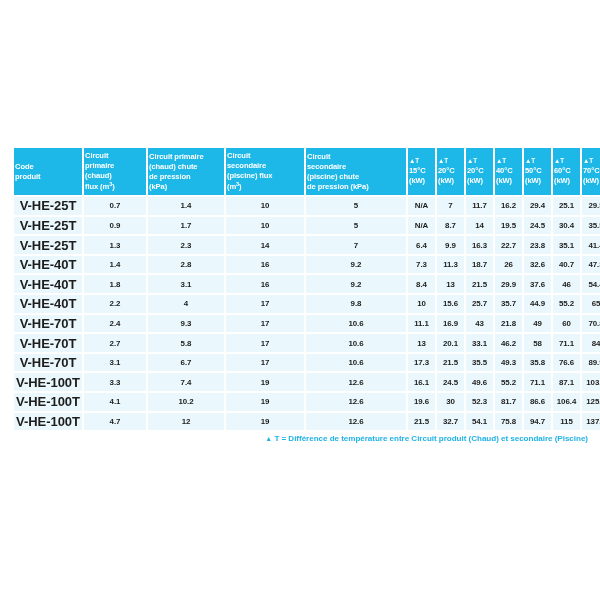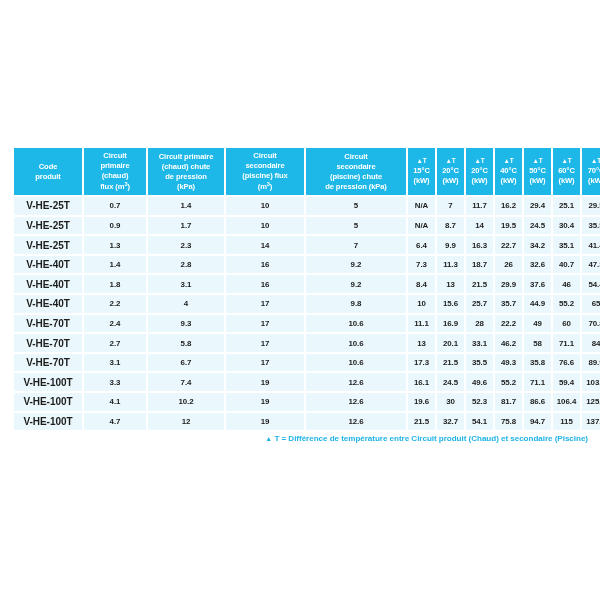--- a/index.html
+++ b/index.html
@@ -28,21 +28,21 @@
     table-layout: fixed;
     background: #ffffff;
   }
 
   table.spec th {
     background: #1db8e8;
     color: #ffffff;
     font-size: 7.6px;
     font-weight: bold;
     line-height: 1.32;
-    text-align: center;
+    text-align: left;
     vertical-align: middle;
     padding: 3px 1px;
     height: 46px;
     box-sizing: border-box;
     letter-spacing: -0.1px;
   }
 
   table.spec td {
     background: #eaf7fd;
     color: #1d1d1b;
@@ -50,21 +50,21 @@
     font-weight: bold;
     text-align: center;
     vertical-align: middle;
     height: 17.6px;
     padding: 0 1px;
     box-sizing: border-box;
     letter-spacing: -0.05px;
   }
 
   table.spec td.code {
-    font-size: 10px;
+    font-size: 13px;
   }
 
   .dt-line {
     display: block;
   }
 
   .tri {
     font-size: 6.4px;
     vertical-align: 1px;
     letter-spacing: 0;
@@ -211,21 +211,21 @@
         <tr>
           <td class="code">V-HE-25T</td>
           <td>1.3</td>
           <td>2.3</td>
           <td>14</td>
           <td>7</td>
           <td>6.4</td>
           <td>9.9</td>
           <td>16.3</td>
           <td>22.7</td>
-          <td>34.2</td>
+          <td>23.8</td>
           <td>35.1</td>
           <td>41.4</td>
         </tr>
         <tr>
           <td class="code">V-HE-40T</td>
           <td>1.4</td>
           <td>2.8</td>
           <td>16</td>
           <td>9.2</td>
           <td>7.3</td>
@@ -265,22 +265,22 @@
           <td>65</td>
         </tr>
         <tr>
           <td class="code">V-HE-70T</td>
           <td>2.4</td>
           <td>9.3</td>
           <td>17</td>
           <td>10.6</td>
           <td>11.1</td>
           <td>16.9</td>
-          <td>28</td>
-          <td>22.2</td>
+          <td>43</td>
+          <td>21.8</td>
           <td>49</td>
           <td>60</td>
           <td>70.8</td>
         </tr>
         <tr>
           <td class="code">V-HE-70T</td>
           <td>2.7</td>
           <td>5.8</td>
           <td>17</td>
           <td>10.6</td>
@@ -310,21 +310,21 @@
           <td class="code">V-HE-100T</td>
           <td>3.3</td>
           <td>7.4</td>
           <td>19</td>
           <td>12.6</td>
           <td>16.1</td>
           <td>24.5</td>
           <td>49.6</td>
           <td>55.2</td>
           <td>71.1</td>
-          <td>59.4</td>
+          <td>87.1</td>
           <td>103.1</td>
         </tr>
         <tr>
           <td class="code">V-HE-100T</td>
           <td>4.1</td>
           <td>10.2</td>
           <td>19</td>
           <td>12.6</td>
           <td>19.6</td>
           <td>30</td>

